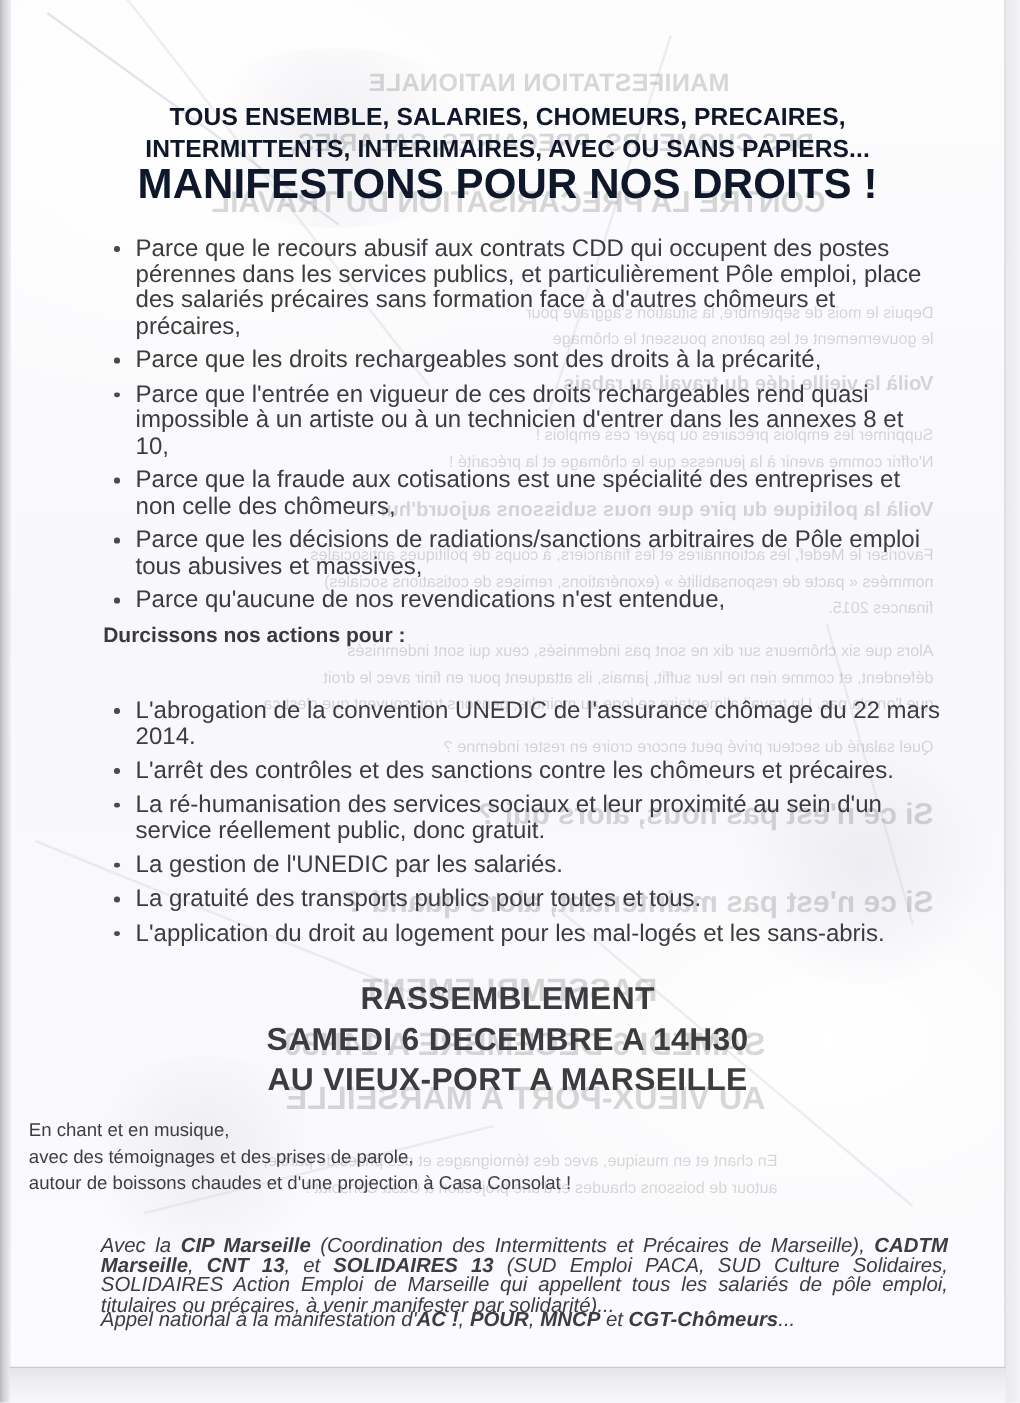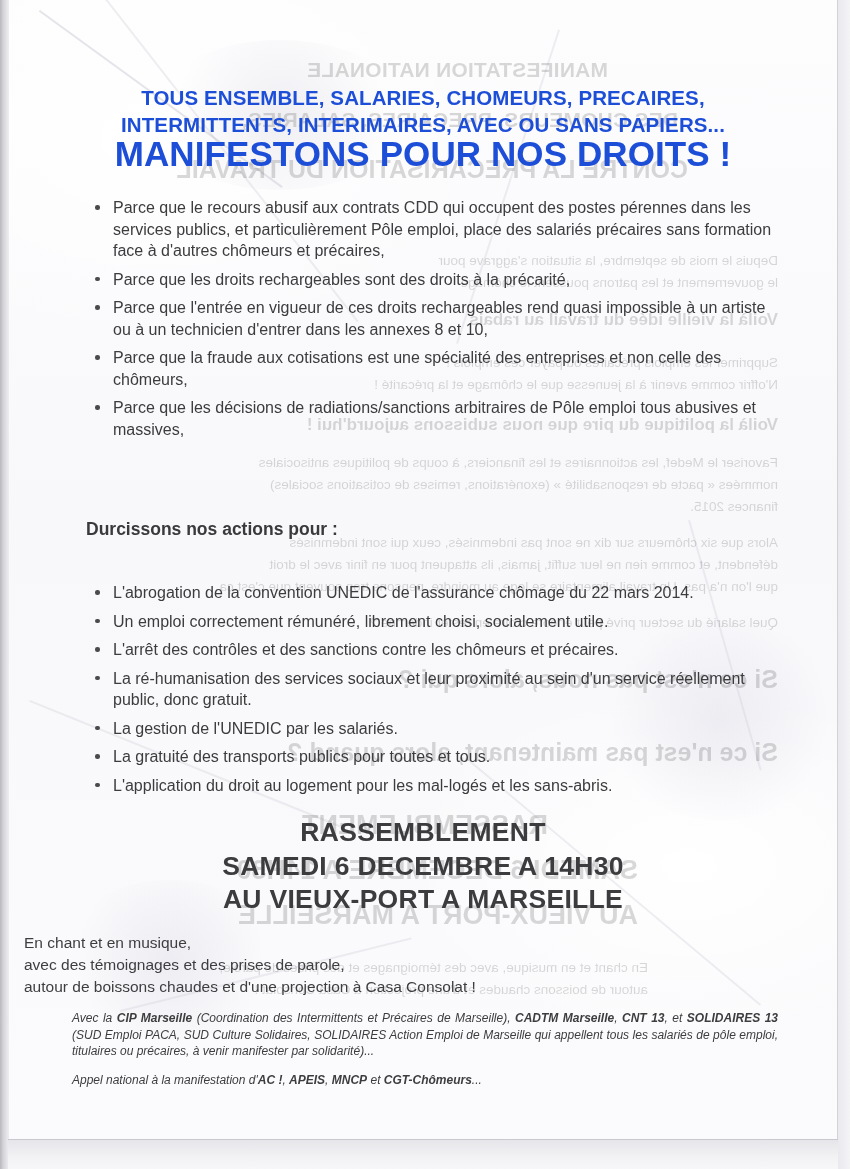--- a/index.html
+++ b/index.html
@@ -101,38 +101,38 @@
     left: 8px; top: 0;
     width: 830px; height: 1140px;
     color: #3c3c3e;
   }
 
   .hdr {
     position: absolute;
     left: 0; width: 830px;
     text-align: center;
     font-weight: bold;
-    color: #1d4ed8;
+    color: #0f172a;
   }
   #hdr1 { top: 86px;  font-size: 20.5px; letter-spacing: .1px; }
   #hdr2 { top: 113px; font-size: 20.5px; letter-spacing: .1px; }
   #hdr3 { top: 134px; font-size: 35px; letter-spacing: .1px; }
 
   .list {
     position: absolute;
     left: 78px;
     width: 700px;
     margin: 0;
     padding: 0;
     list-style: none;
   }
   .list li {
     position: relative;
     padding-left: 27px;
-    font-size: 16px;
+    font-size: 20px;
     line-height: 21.5px;
     color: #3c3c3e;
     margin-bottom: 7px;
   }
   .list li::before {
     content: "";
     position: absolute;
     left: 9px;
     top: 8px;
     width: 4.5px;
@@ -170,27 +170,28 @@
     text-align: left;
     font-size: 15.5px;
     color: #3e3e40;
   }
   #sub1 { top: 934px; }
   #sub2 { top: 956px; }
   #sub3 { top: 978px; }
 
   .footer {
     position: absolute;
-    left: 64px;
+    left: 76px;
     width: 706px;
     font-style: italic;
-    font-size: 12px;
+    font-size: 17px;
     line-height: 16.5px;
     color: #3d3d3f;
     text-align: justify;
+    margin-top: 20px;
   }
   #footer1 { top: 1010px; }
   #footer2 { top: 1072px; text-align: left; }
   .footer b { font-weight: bold; }
 </style>
 </head>
 <body>
 
 <div class="scan">
 
@@ -238,44 +239,44 @@
     <div class="hdr" id="hdr1">TOUS ENSEMBLE, SALARIES, CHOMEURS, PRECAIRES,</div>
     <div class="hdr" id="hdr2">INTERMITTENTS, INTERIMAIRES, AVEC OU SANS PAPIERS...</div>
     <div class="hdr" id="hdr3">MANIFESTONS POUR NOS DROITS !</div>
 
     <ul class="list" id="reasons">
         <li>Parce que le recours abusif aux contrats CDD qui occupent des postes pérennes dans les services publics, et particulièrement Pôle emploi, place des salariés précaires sans formation face à d'autres chômeurs et précaires,</li>
         <li>Parce que les droits rechargeables sont des droits à la précarité,</li>
         <li>Parce que l'entrée en vigueur de ces droits rechargeables rend quasi impossible à un artiste ou à un technicien d'entrer dans les annexes 8 et 10,</li>
         <li>Parce que la fraude aux cotisations est une spécialité des entreprises et non celle des chômeurs,</li>
         <li>Parce que les décisions de radiations/sanctions arbitraires de Pôle emploi tous abusives et massives,</li>
+        <li>Parce qu'aucune de nos revendications n'est entendue,</li>
       </ul>
 
     <div id="subhead">Durcissons nos actions pour :</div>
 
     <ul class="list" id="demands">
         <li>L'abrogation de la convention UNEDIC de l'assurance chômage du 22 mars 2014.</li>
-        <li>Un emploi correctement rémunéré, librement choisi, socialement utile.</li>
         <li>L'arrêt des contrôles et des sanctions contre les chômeurs et précaires.</li>
         <li>La ré-humanisation des services sociaux et leur proximité au sein d'un service réellement public, donc gratuit.</li>
         <li>La gestion de l'UNEDIC par les salariés.</li>
         <li>La gratuité des transports publics pour toutes et tous.</li>
         <li>L'application du droit au logement pour les mal-logés et les sans-abris.</li>
       </ul>
 
     <div class="rally" id="rally1">RASSEMBLEMENT</div>
     <div class="rally" id="rally2">SAMEDI 6 DECEMBRE  A 14H30</div>
     <div class="rally" id="rally3">AU VIEUX-PORT A MARSEILLE</div>
 
     <div class="sub" id="sub1">En chant et en musique,</div>
     <div class="sub" id="sub2">avec des témoignages et des prises de parole,</div>
     <div class="sub" id="sub3">autour de boissons chaudes et d'une projection à Casa Consolat !</div>
 
     <div class="footer" id="footer1">Avec la <b>CIP Marseille</b> (Coordination des Intermittents et Précaires de Marseille), <b>CADTM Marseille</b>, <b>CNT 13</b>, et <b>SOLIDAIRES 13</b> (SUD Emploi PACA, SUD Culture Solidaires, SOLIDAIRES Action Emploi de Marseille qui appellent tous les salariés de pôle emploi, titulaires ou précaires, à venir manifester par solidarité)...</div>
-    <div class="footer" id="footer2">Appel national à la manifestation d'<b>AC !</b>, <b>APEIS</b>, <b>MNCP</b> et <b>CGT-Chômeurs</b>...</div>
+    <div class="footer" id="footer2">Appel national à la manifestation d'<b>AC !</b>, <b>POUR</b>, <b>MNCP</b> et <b>CGT-Chômeurs</b>...</div>
 
   </div>
 
   <div class="edge-left"></div>
   <div class="edge-right"></div>
   <div class="edge-right-line"></div>
   <div class="edge-bottom"></div>
   <div class="edge-bottom-line"></div>
 
 </div>

